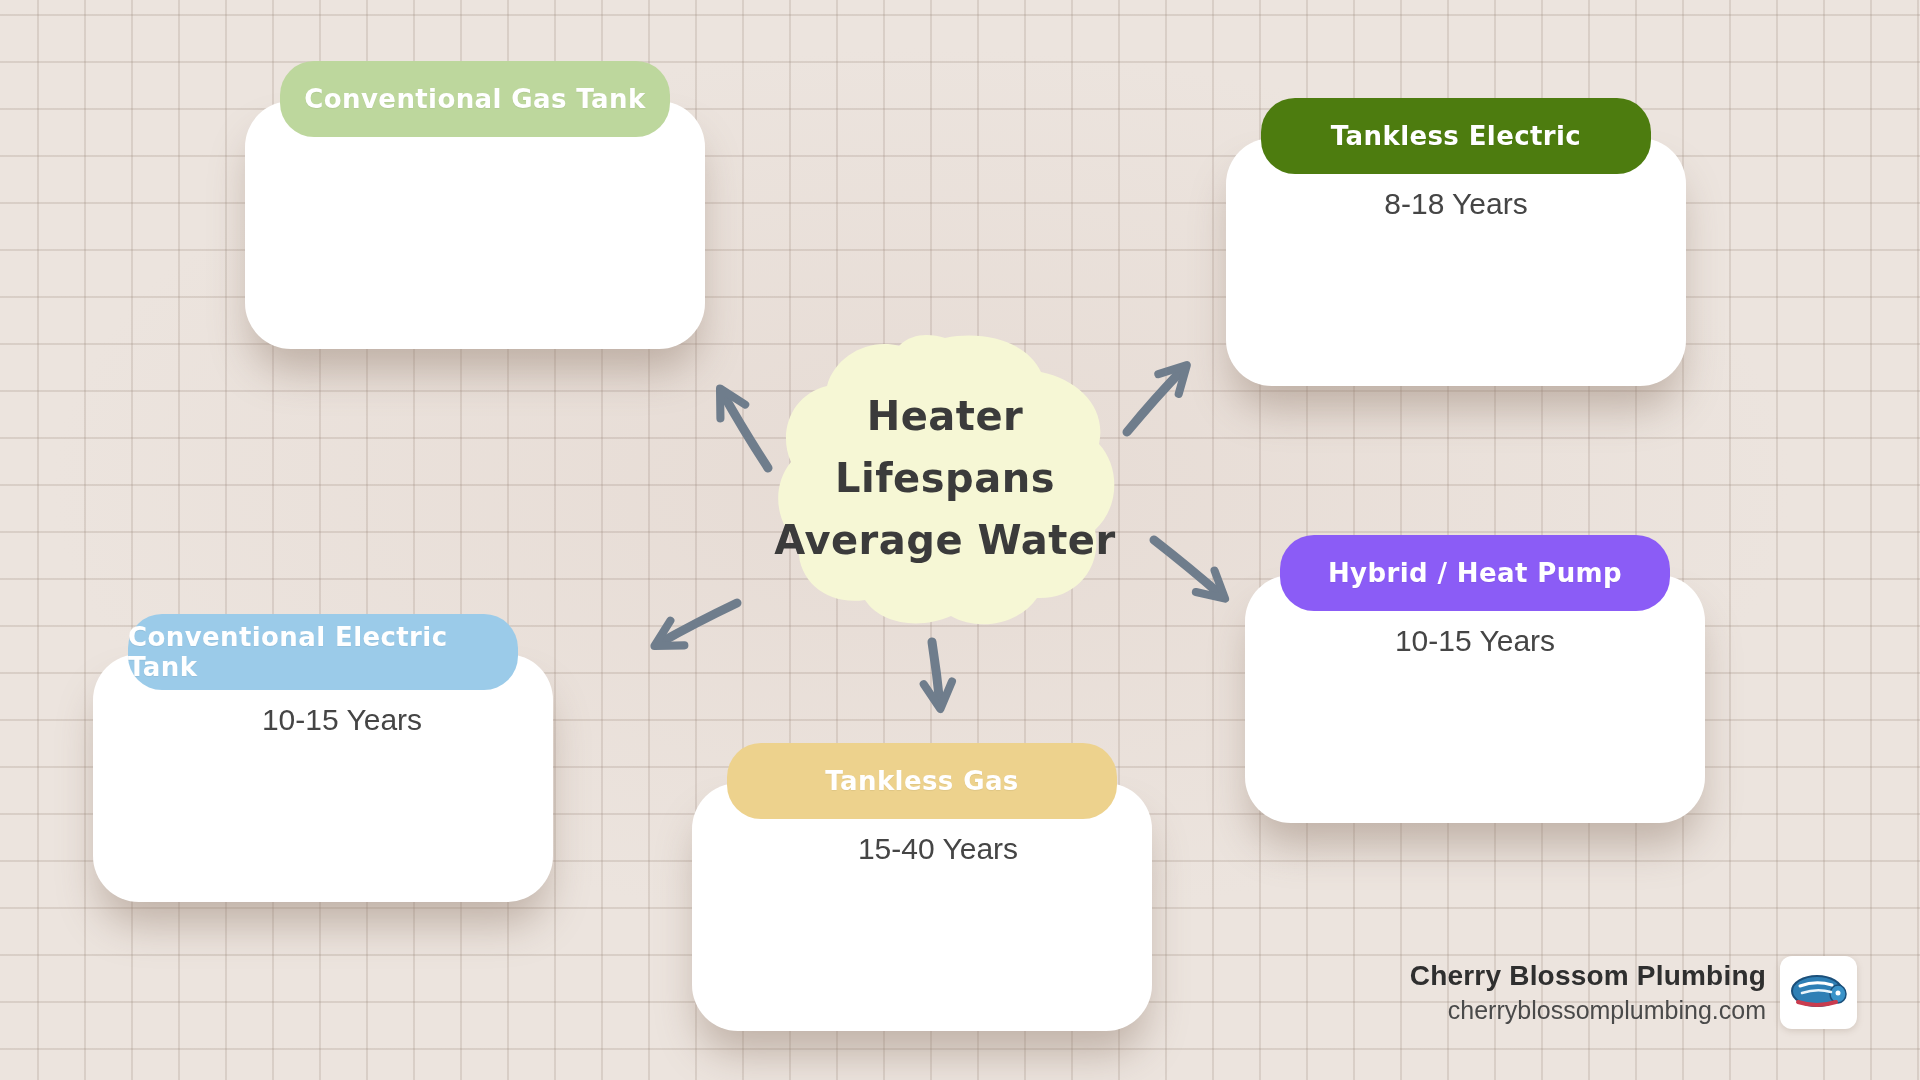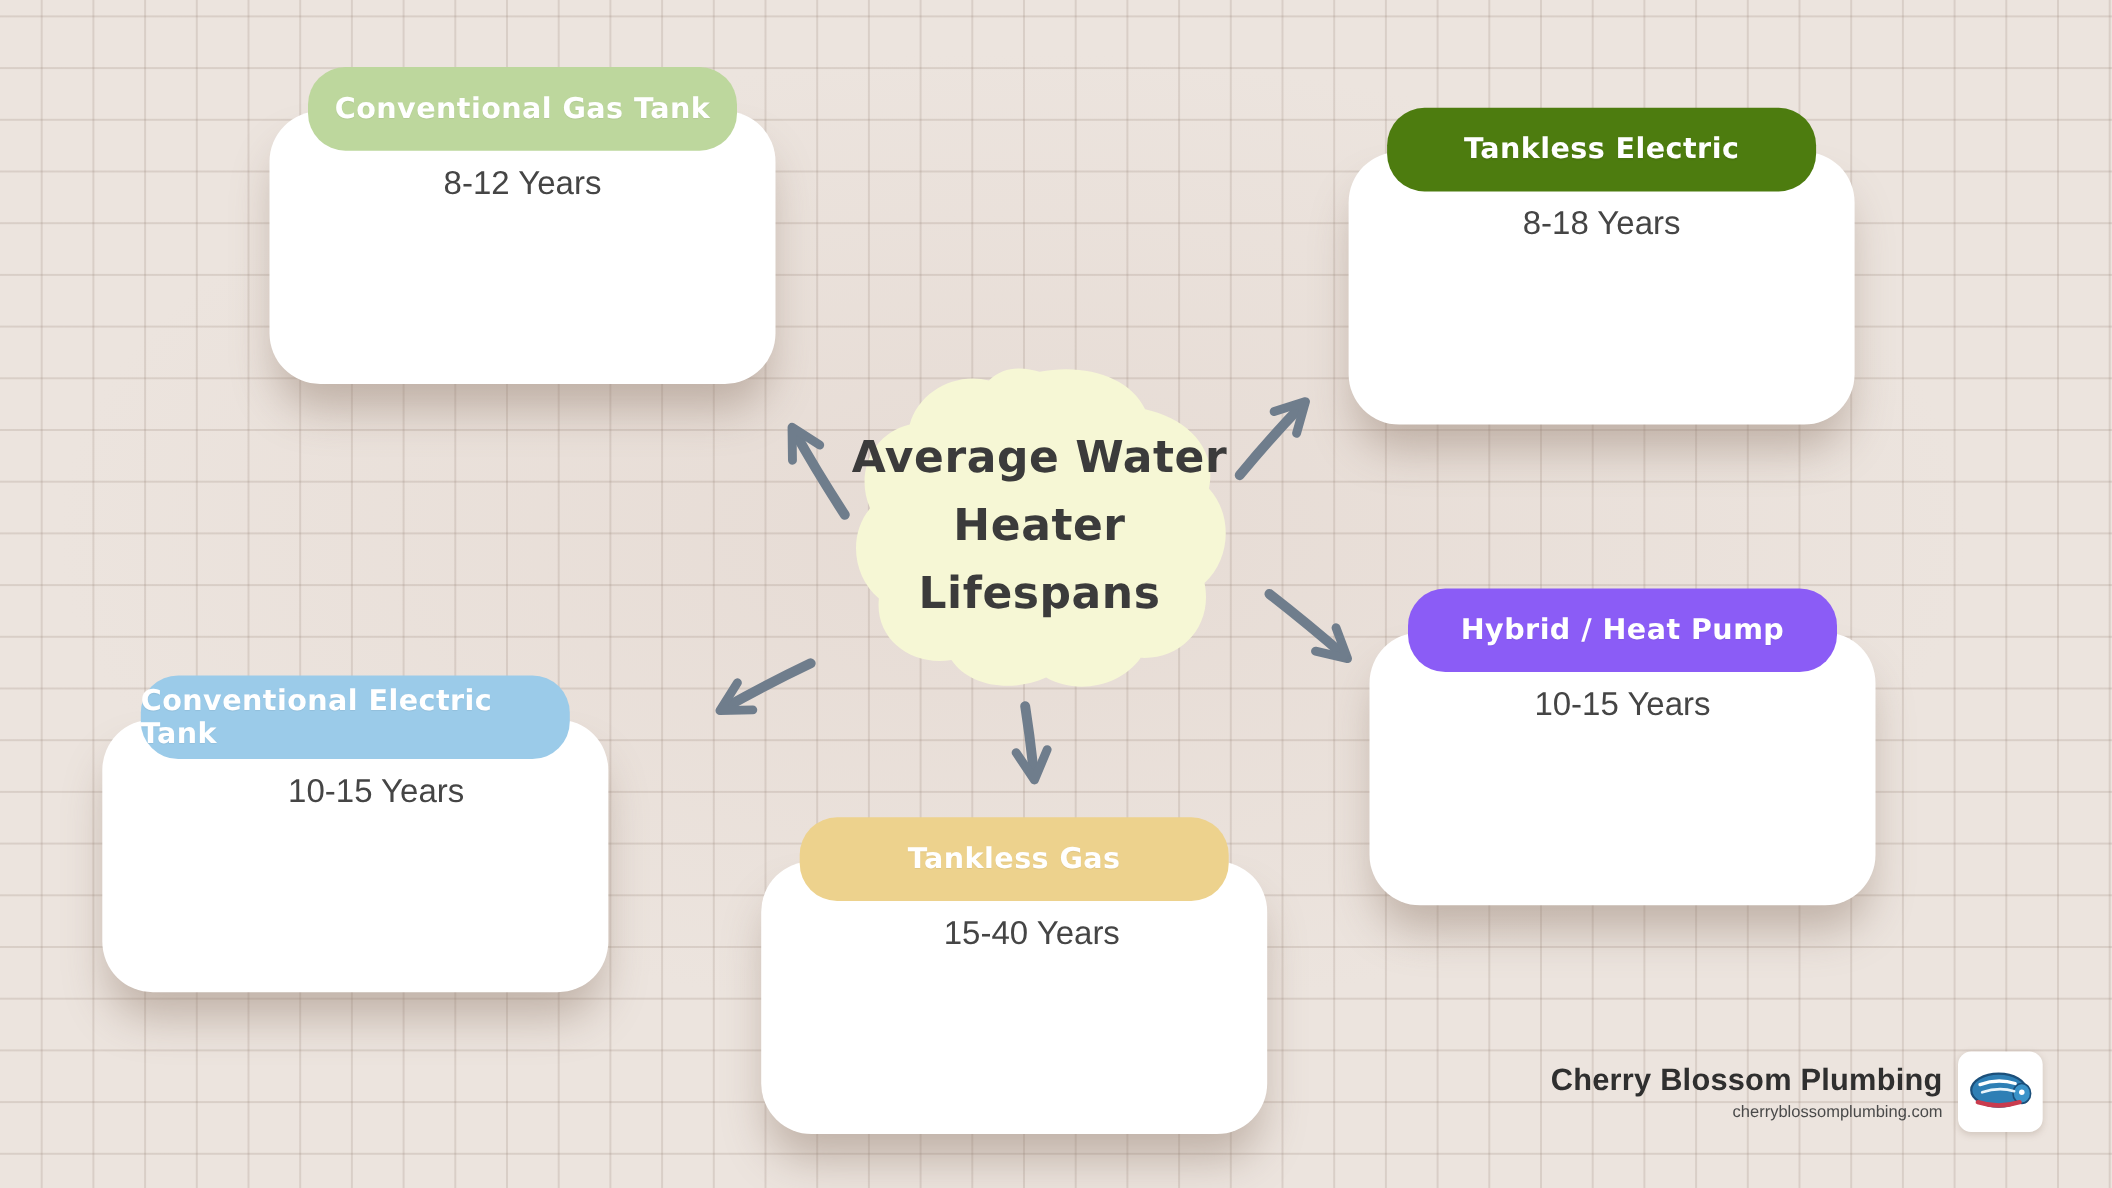--- a/index.html
+++ b/index.html
@@ -58,21 +58,21 @@
   #arrows{position:absolute;left:0;top:0;width:1920px;height:1080px;pointer-events:none;}
   .arrow-path{stroke:var(--arrow);stroke-width:9;fill:none;stroke-linecap:round;}
   .arrow-head{stroke:var(--arrow);fill:none;stroke-width:2;stroke-linecap:round;stroke-linejoin:round;}
 
   #attribution{
     position:absolute;right:63px;top:956px;
     display:flex;align-items:center;gap:14px;
   }
   #attribution .text{display:flex;flex-direction:column;align-items:flex-end;gap:4px;}
   #company-name{font-size:28px;font-weight:bold;color:#2f2f2f;letter-spacing:0.2px;}
-  #company-site{font-size:15px;color:#4a4a4a;}
+  #company-site{font-size:25px;color:#4a4a4a;}
   #logo-box{
     width:77px;height:73px;background:#ffffff;border-radius:12px;
     display:flex;align-items:center;justify-content:center;
     box-shadow:0 2px 6px rgba(140,118,102,0.25);
   }
 </style>
 </head>
 <body>
 
 <div id="canvas">
@@ -99,28 +99,27 @@
         C 334 240, 306 272, 268 270
         C 250 296, 210 304, 182 288
         C 150 302, 112 296, 96 272
         C 58 278, 26 252, 30 216
         C 6 196, 2 158, 22 134
         C 8 102, 24 66, 58 58
         C 66 28, 100 10, 130 18
         C 144 4, 162 6, 176 10 Z"></path>
     </svg>
     <div id="center-title">
+      <span>Heater Lifespans</span>
       <span>Average Water</span>
-      <span>Heater Lifespans</span>
     </div>
   </div>
 
   <div class="card" style="left:245px;top:101px;">
     <div class="pill" style="background: rgb(189, 215, 157);">Conventional Gas Tank</div>
-    <div class="value">8-12 Years</div>
   </div>
 
   <div class="card" style="left:1226px;top:138px;">
     <div class="pill" style="background: #4d7c0f;">Tankless Electric</div>
     <div class="value">8-18 Years</div>
   </div>
 
   <div class="card" style="left:1245px;top:575px;">
     <div class="pill" style="background: #8b5cf6;">Hybrid / Heat Pump</div>
     <div class="value">10-15 Years</div>

